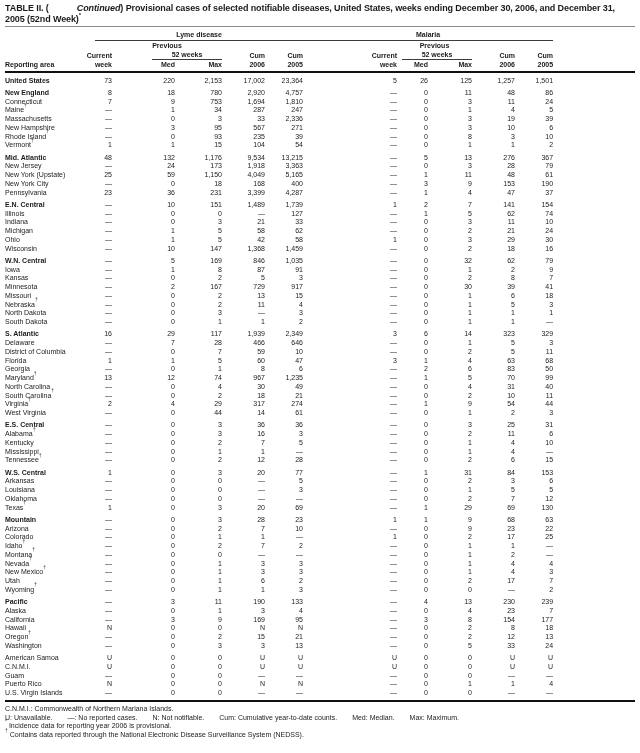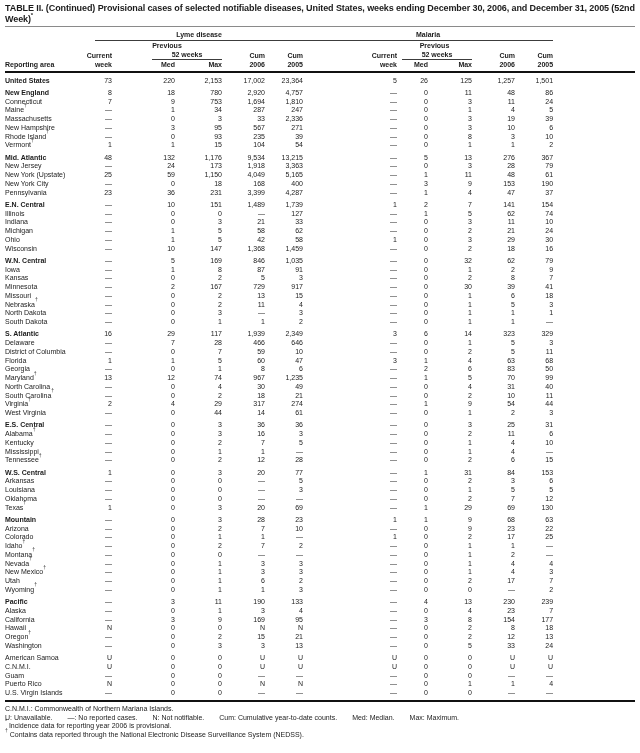--- a/index.html
+++ b/index.html
@@ -1,19 +1,19 @@
 <!DOCTYPE html>
 <html><head>
 <meta charset="utf-8">
 <style>
   html,body{margin:0;padding:0;background:#fff;}
   body{width:640px;height:753px;font-family:"Liberation Sans",sans-serif;color:#1b1b1b;overflow:hidden;}
   .page{padding:3px 5px 0 5px;}
   .title{font-size:9px;font-weight:bold;line-height:10.5px;letter-spacing:-0.1px;}
-  .title .it{}
+  .title .it{font-style:italic;padding-left:28px;}
   .title sup{font-size:6px;position:relative;top:-1px;}
   .top-rule{border-top:1px solid #8a8a8a;margin-top:2px;}
   table{border-collapse:collapse;table-layout:fixed;width:630px;}
   col.c-area{width:62px;}
   col.c-lcur{width:45px;} col.c-lmed{width:63px;} col.c-lmax{width:47px;} col.c-lc6{width:43px;} col.c-lc5{width:38px;}
   col.c-mcur{width:94px;} col.c-mmed{width:31px;} col.c-mmax{width:44px;} col.c-mc6{width:43px;} col.c-mc5{width:38px;}
   col.c-fill{width:82px;}
   thead th{font-size:7px;font-weight:bold;padding:0;vertical-align:bottom;line-height:9px;text-align:right;}
   thead th.left{text-align:left;}
   thead th.ctr{text-align:center;}

